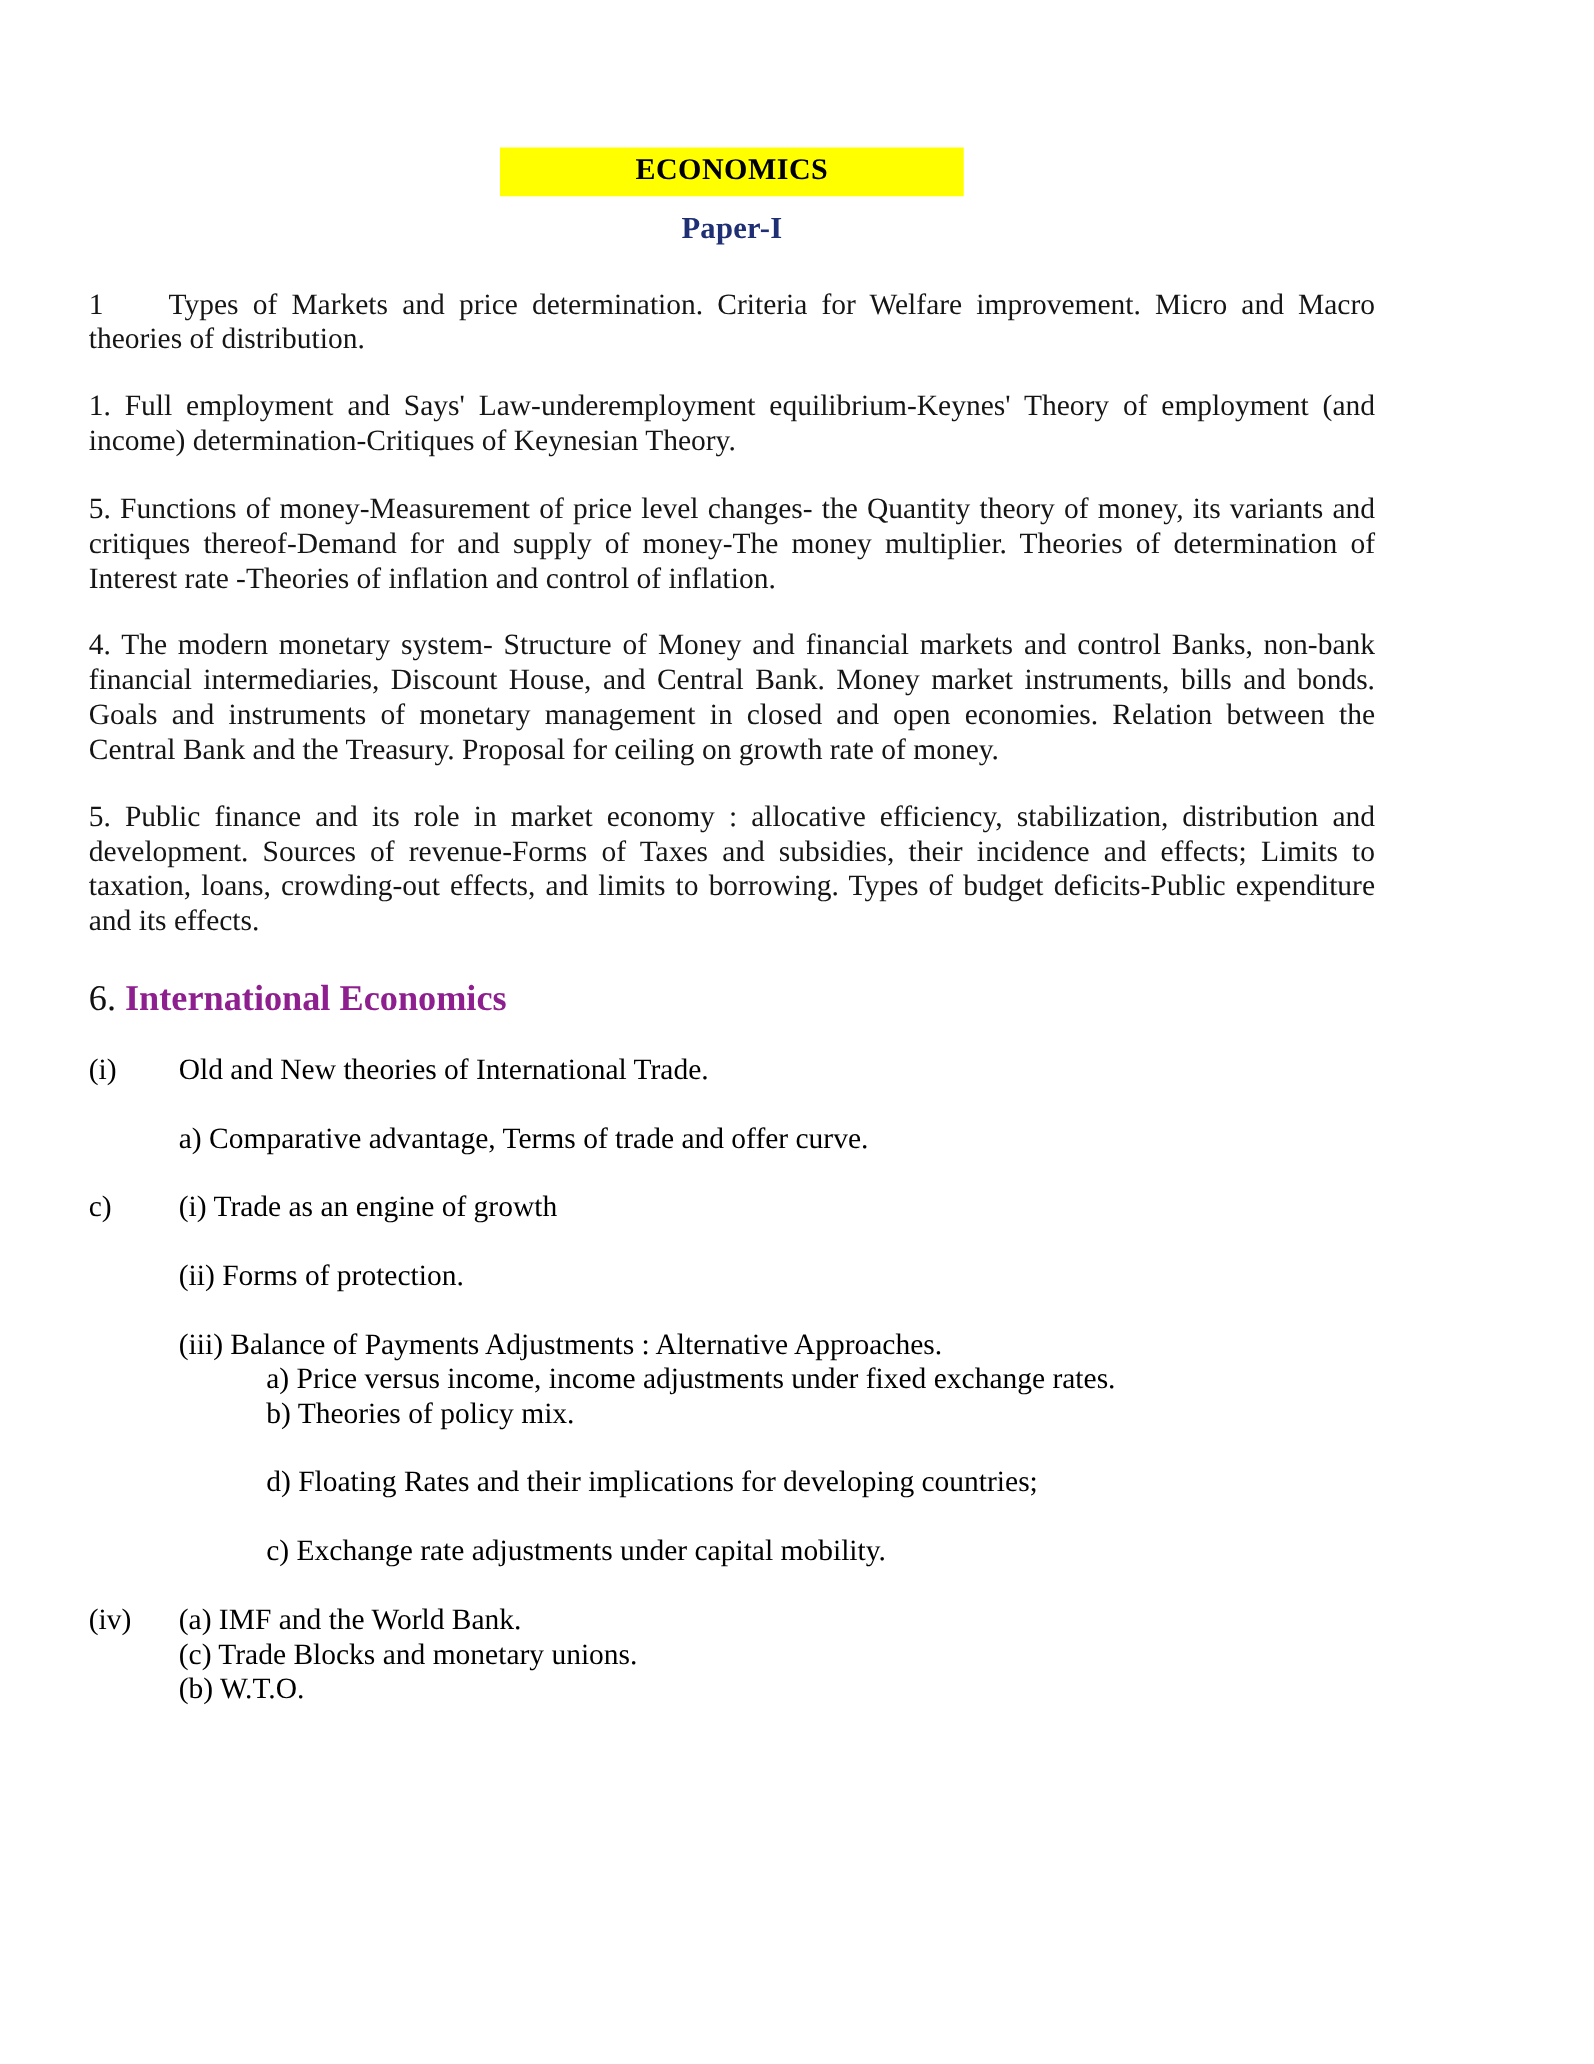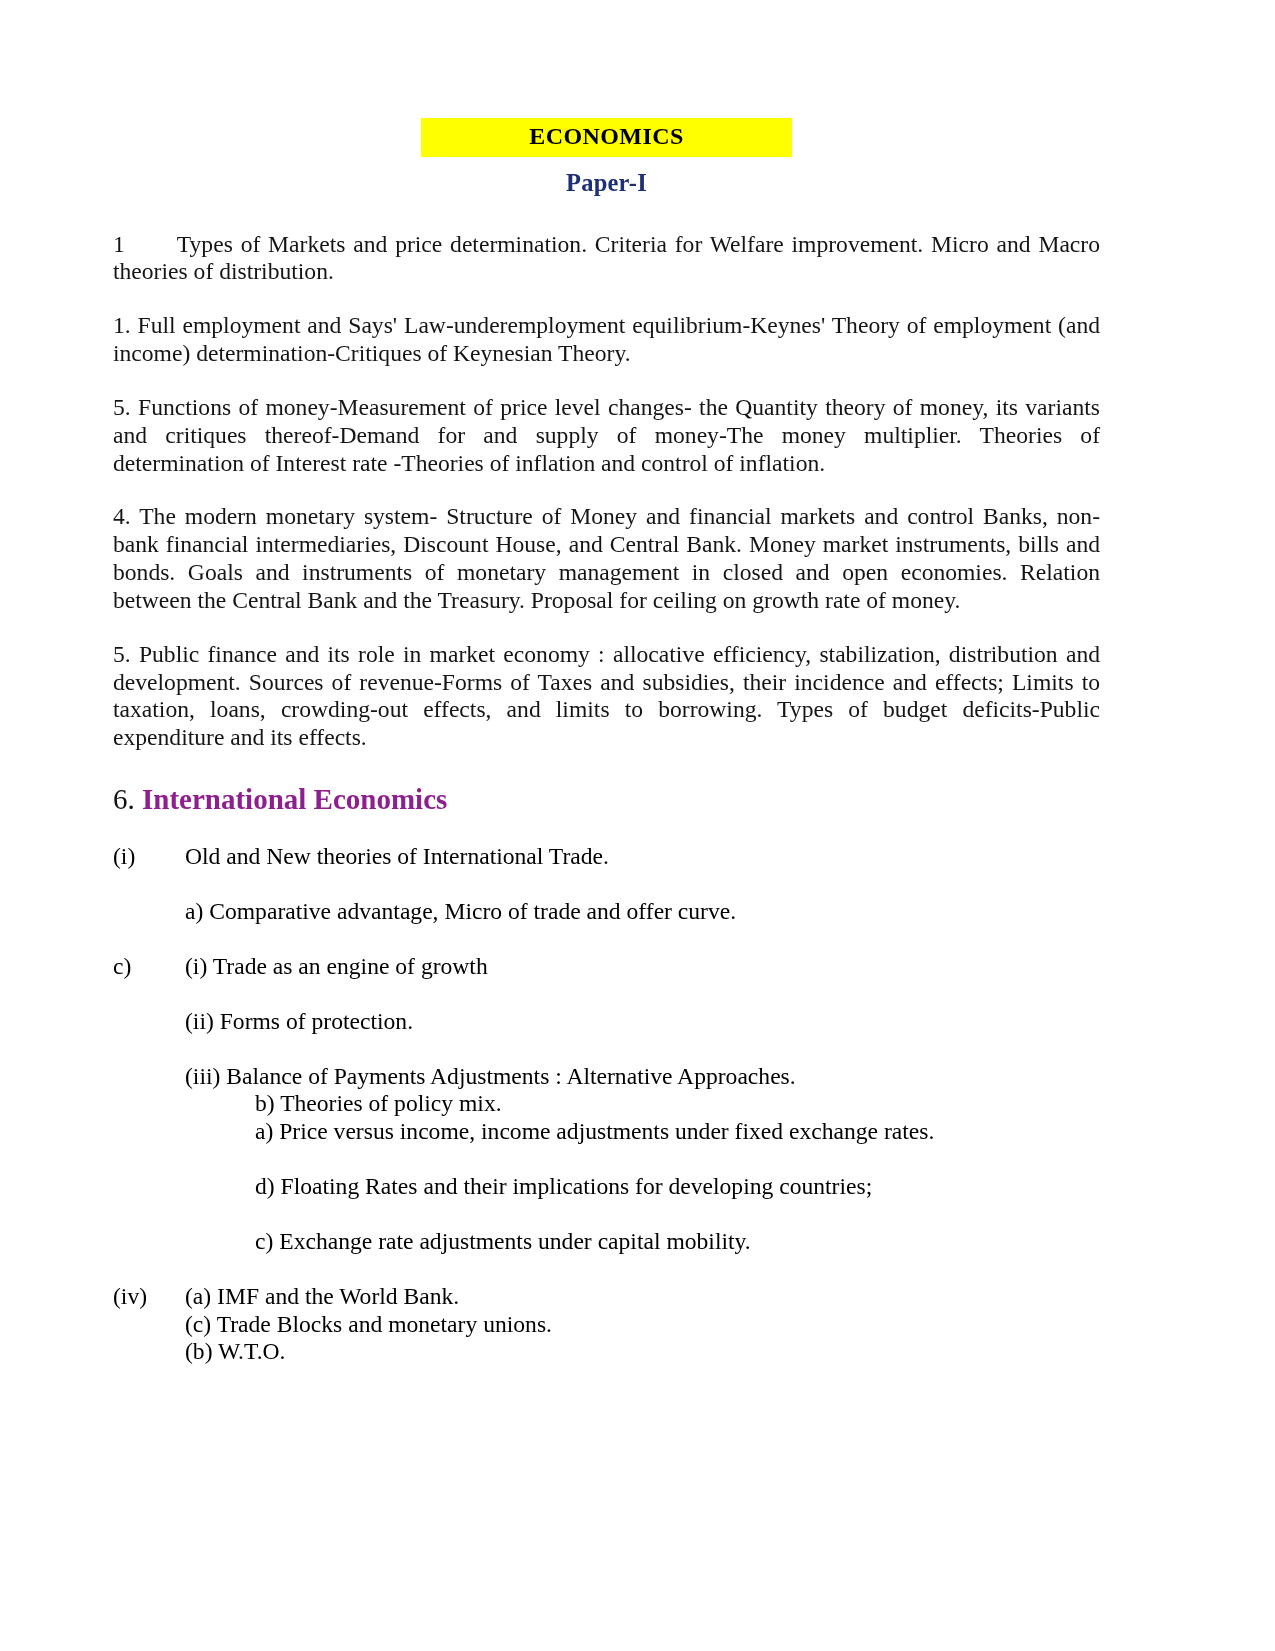--- a/index.html
+++ b/index.html
@@ -13,21 +13,21 @@
     font-family: "Liberation Serif", "DejaVu Serif", serif;
     color: #000000;
     overflow: hidden;
   }
   .page {
     position: relative;
     width: 1275px;
     height: 1162px;
     background: #ffffff;
     box-sizing: border-box;
-    padding: 0 175px 0 113px;
+    padding: 0 175px 0 71px;
   }
   .title-wrap {
     text-align: center;
     padding-top: 118px;
   }
   .doc-title {
     display: inline-block;
     background: #ffff00;
     color: #000000;
     font-weight: bold;
@@ -126,35 +126,35 @@
 
   <p class="para">5. Public finance and its role in market economy : allocative efficiency, stabilization, distribution and development. Sources of revenue-Forms of Taxes and subsidies, their incidence and effects; Limits to taxation, loans, crowding-out effects, and limits to borrowing. Types of budget deficits-Public expenditure and its effects.</p>
 
   <div class="section-head"><span class="num">6.</span> <span class="label">International Economics</span></div>
 
   <div class="lvl1">
     <span class="marker">(i)</span>
     <span class="content">Old and New theories of International Trade.</span>
   </div>
 
-  <div class="lvl2">a) Comparative advantage, Micro of trade and offer curve.</div>
+  <div class="lvl2">a) Comparative advantage, Terms of trade and offer curve.</div>
 
 
   <div class="lvl1">
     <span class="marker">c)</span>
     <span class="content">(i) Trade as an engine of growth</span>
   </div>
 
   <div class="lvl2">(ii) Forms of protection.</div>
 
   <div class="lvl2">(iii) Balance of Payments Adjustments : Alternative Approaches.</div>
 
+  <div class="lvl3">a) Price versus income, income adjustments under fixed exchange rates.</div>
+
   <div class="lvl3">b) Theories of policy mix.</div>
-
-  <div class="lvl3">a) Price versus income, income adjustments under fixed exchange rates.</div>
 
   <div class="lvl3 gap">d) Floating Rates and their implications for developing countries;</div>
 
   <div class="lvl3 gap">c) Exchange rate adjustments under capital mobility.</div>
 
   <div class="lvl1">
     <span class="marker">(iv)</span>
     <span class="content">(a) IMF and the World Bank.</span>
   </div>
 

